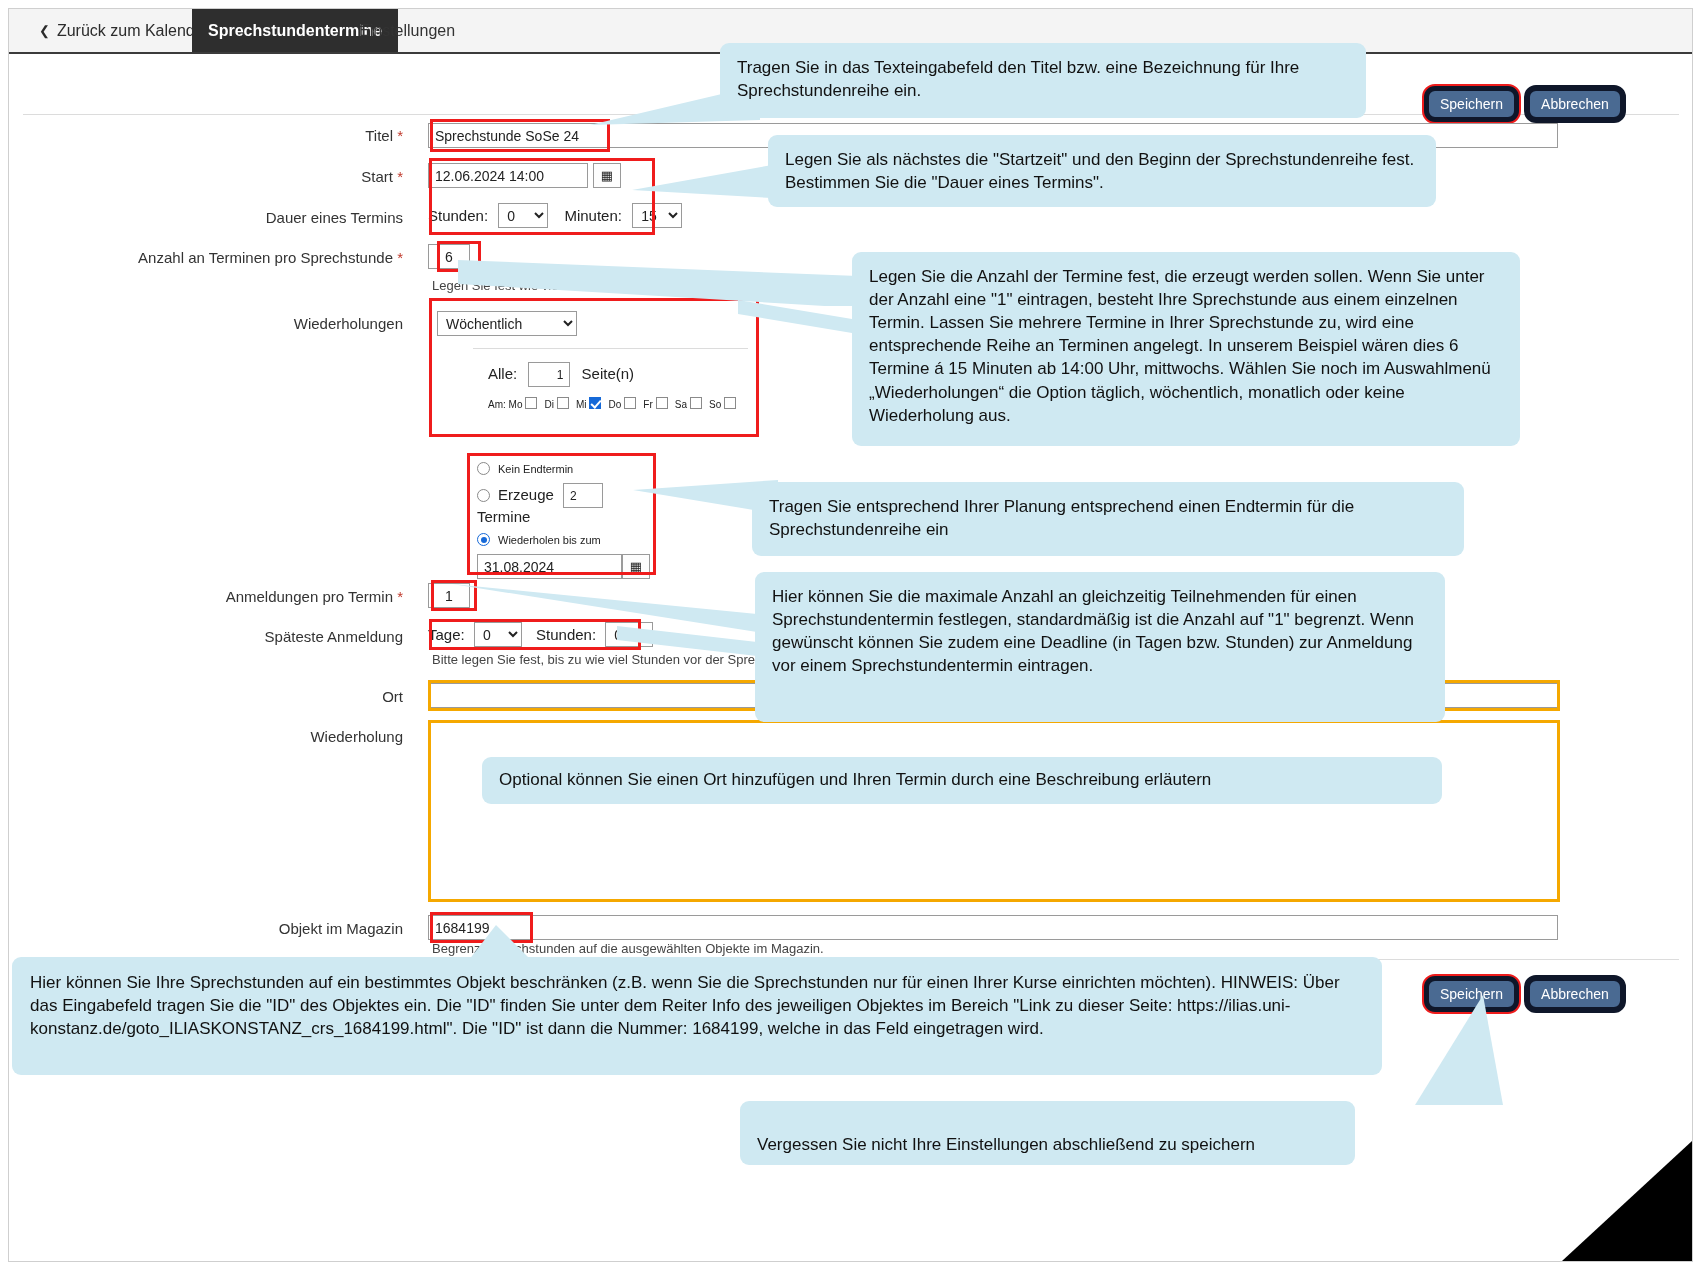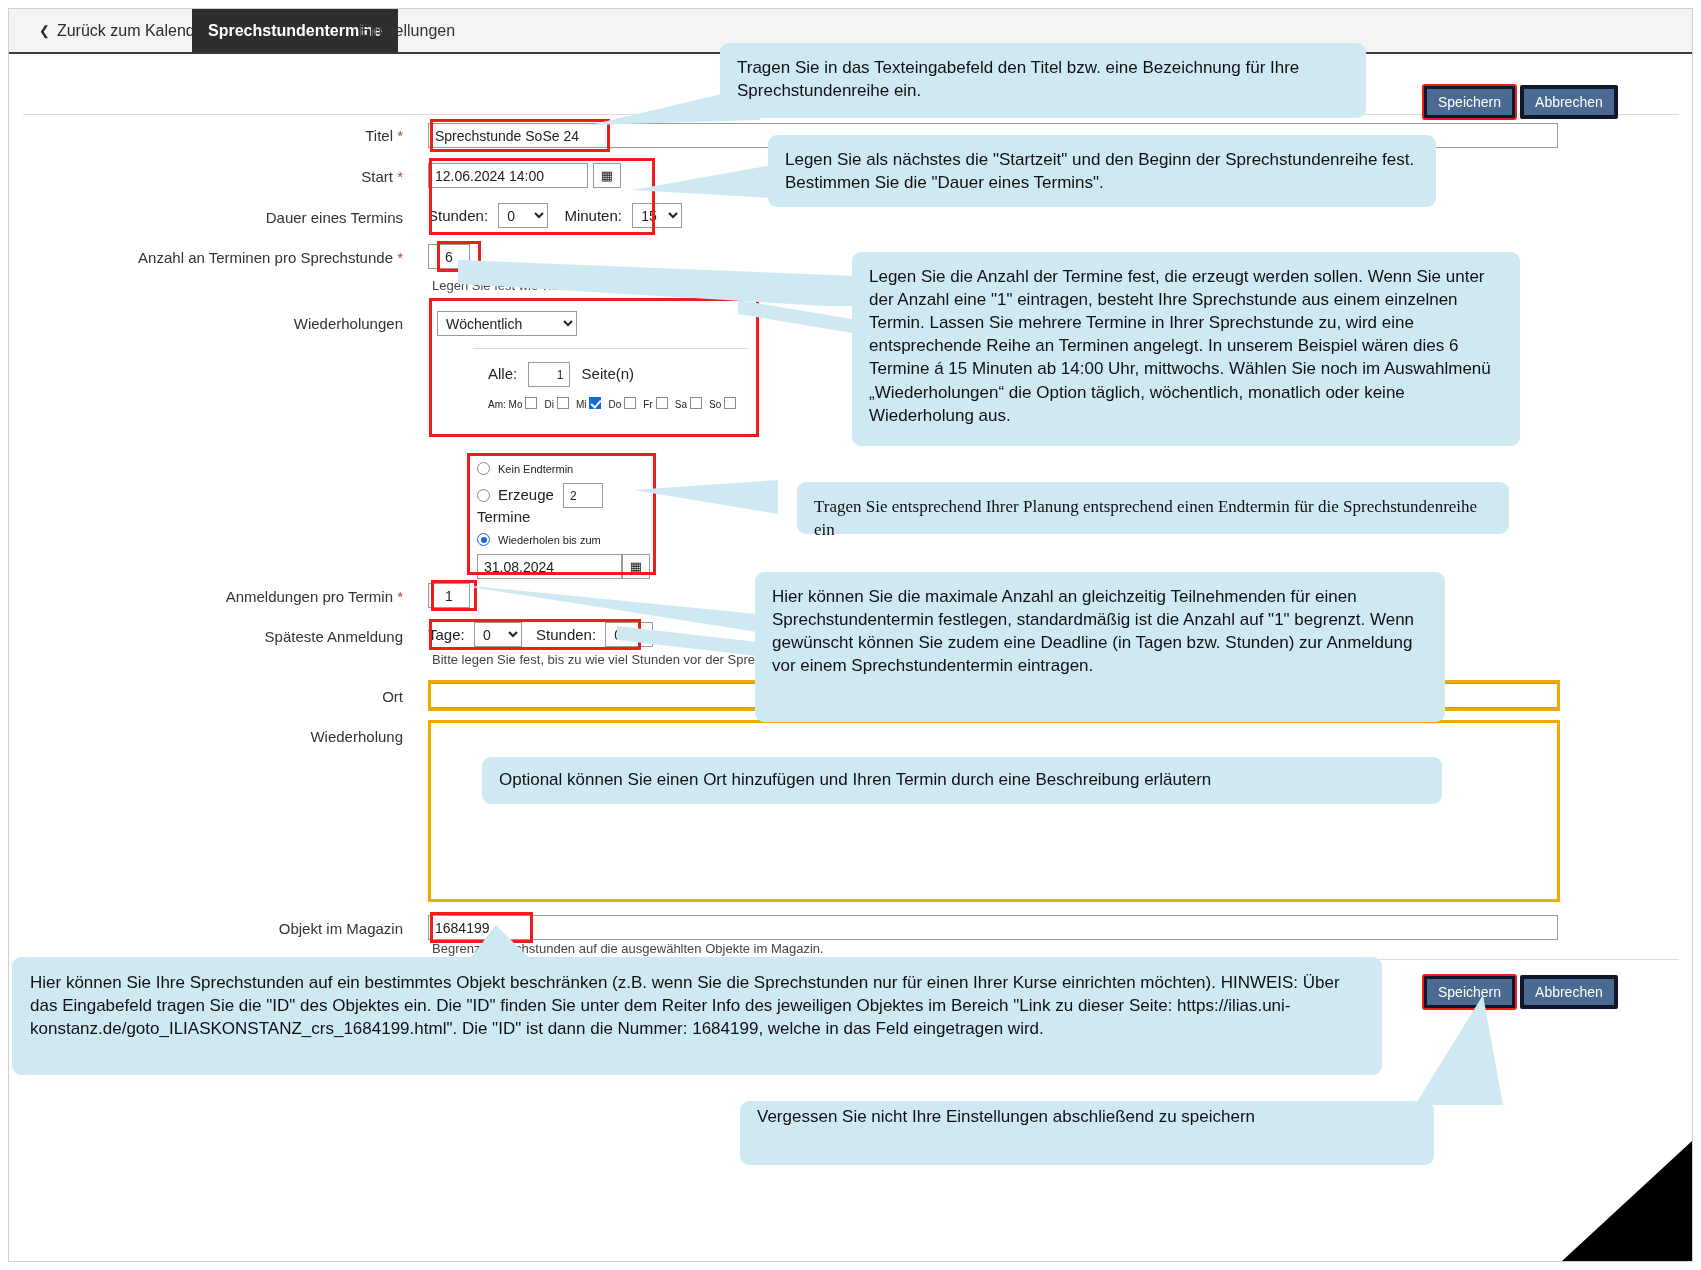--- a/index.html
+++ b/index.html
@@ -43,22 +43,22 @@
   }
   .hr-under-title{
     position:absolute;left:14px;top:105px;width:1656px;height:1px;background:#dcdcdc;
   }
   
   .btnbar{position:absolute;}
   .btnbar.top{left:1410px;top:76px;}
   .btnbar.bottom{left:1410px;top:966px;}
   .btn{
     display:inline-block;background:#4a6a92;color:#ffffff;
-    font-size:14px;padding:5px 11px;border:4px solid #0f172a;
-    border-radius:2px;cursor:pointer;margin-left:4px;
+    font-size:14px;padding:5px 11px;border:6px solid #0f172a;
+    border-radius:12px;cursor:pointer;margin-left:4px;
   }
   .btn.outlined{outline:2px solid #ef1c1c;outline-offset:-1px;}
   
   .form{position:absolute;left:14px;top:106px;width:1656px;}
   .lbl{
     position:absolute;text-align:right;width:380px;left:0;
     font-size:15px;color:#333;
   }
   .req{color:#c0392b;}
   .fld{position:absolute;left:405px;}
@@ -291,33 +291,33 @@
 </svg>
 <div class="callout" style="left:852px;top:252px;width:668px;height:194px;">Legen Sie die Anzahl der Termine fest, die erzeugt werden sollen. Wenn Sie unter der Anzahl eine "1" eintragen, besteht Ihre Sprechstunde aus einem einzelnen Termin. Lassen Sie mehrere Termine in Ihrer Sprechstunde zu, wird eine entsprechende Reihe an Terminen angelegt. In unserem Beispiel wären dies 6 Termine á 15 Minuten ab 14:00 Uhr, mittwochs. Wählen Sie noch im Auswahlmenü „Wiederholungen“ die Option täglich, wöchentlich, monatlich oder keine Wiederholung aus.</div>
 
 <svg class="tail" style="left:738px;top:294px;" width="120" height="40">
   <polygon points="0,6 120,26 120,40 0,20" fill="#cfe9f2"></polygon>
 </svg>
 
 <svg class="tail" style="left:633px;top:478px;" width="145" height="45">
   <polygon points="0,12 145,2 145,36" fill="#cfe9f2"></polygon>
 </svg>
-<div class="callout" style="left:797px;top:482px;width:712px;height:52px;font-family:Liberation Serif, serif;">Tragen Sie entsprechend Ihrer Planung entsprechend einen Endtermin für die Sprechstundenreihe ein</div>
+<div class="callout" style="left:752px;top:482px;width:712px;height:74px;">Tragen Sie entsprechend Ihrer Planung entsprechend einen Endtermin für die Sprechstundenreihe ein</div>
 
 <svg class="tail" style="left:452px;top:584px;" width="305" height="60">
   <polygon points="0,0 305,30 305,48" fill="#cfe9f2"></polygon>
 </svg>
 <svg class="tail" style="left:617px;top:612px;" width="140" height="45">
   <polygon points="0,14 140,30 140,44 0,28" fill="#cfe9f2"></polygon>
 </svg>
 <div class="callout" style="left:755px;top:572px;width:690px;height:150px;">Hier können Sie die maximale Anzahl an gleichzeitig Teilnehmenden für einen Sprechstundentermin festlegen, standardmäßig ist die Anzahl auf "1" begrenzt. Wenn gewünscht können Sie zudem eine Deadline (in Tagen bzw. Stunden) zur Anmeldung vor einem Sprechstundentermin eintragen.</div>
 
 <div class="callout" style="left:482px;top:757px;width:960px;height:47px;padding-top:11px;">Optional können Sie einen Ort hinzufügen und Ihren Termin durch eine Beschreibung erläutern</div>
 
 <svg class="tail" style="left:448px;top:925px;" width="110" height="72">
   <polygon points="48,0 110,62 0,62" fill="#cfe9f2"></polygon>
 </svg>
 <div class="callout" style="left:12px;top:957px;width:1370px;height:118px;padding:14px 18px;">Hier können Sie Ihre Sprechstunden auf ein bestimmtes Objekt beschränken (z.B. wenn Sie die Sprechstunden nur für einen Ihrer Kurse einrichten möchten). HINWEIS: Über das Eingabefeld tragen Sie die "ID" des Objektes ein. Die "ID" finden Sie unter dem Reiter Info des jeweiligen Objektes im Bereich "Link zu dieser Seite: https://ilias.uni-konstanz.de/goto_ILIASKONSTANZ_crs_1684199.html". Die "ID" ist dann die Nummer: 1684199, welche in das Feld eingetragen wird.</div>
 
 <svg class="tail" style="left:1395px;top:995px;" width="110" height="110">
   <polygon points="88,0 20,110 108,110" fill="#cfe9f2"></polygon>
 </svg>
-<div class="callout" style="left:740px;top:1101px;width:694px;height:64px;padding-top:4px;">Vergessen Sie nicht Ihre Einstellungen abschließend zu speichern</div>
+<div class="callout" style="left:740px;top:1101px;width:615px;height:64px;padding-top:32px;">Vergessen Sie nicht Ihre Einstellungen abschließend zu speichern</div>
 
 </body></html>

